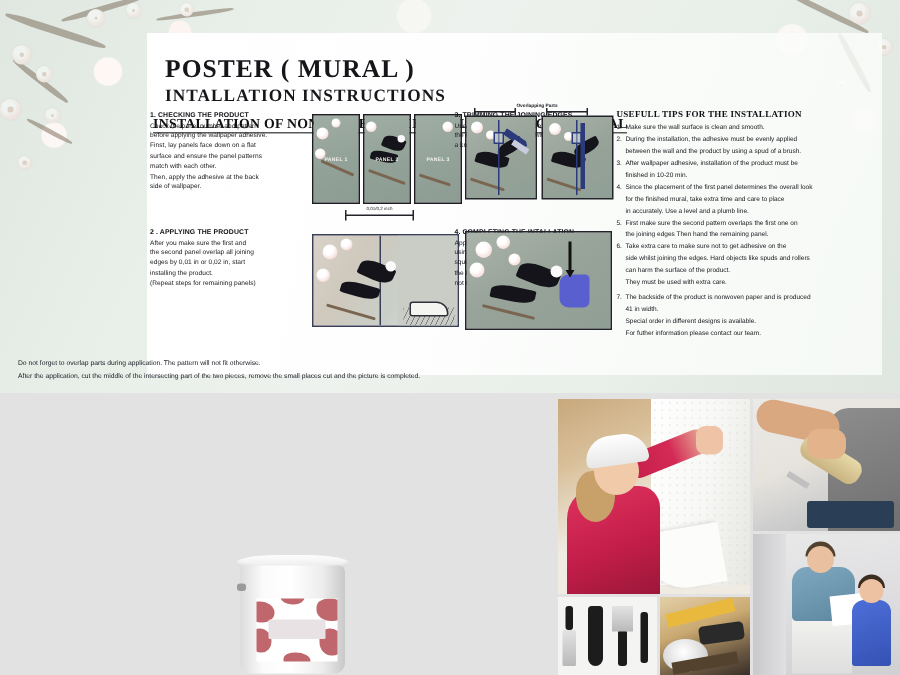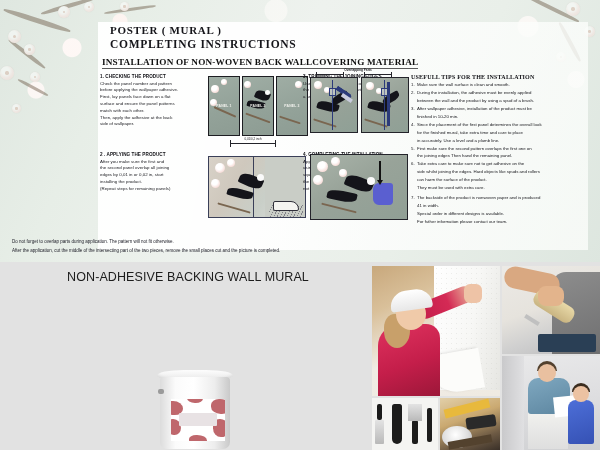--- a/index.html
+++ b/index.html
@@ -35,21 +35,21 @@
   
   .sheet{
     position:absolute;left:98px;top:22px;width:490px;height:228px;
     background:rgba(255,255,255,.70);
   }
   .sheet-fade{
     position:absolute;left:0;top:0;width:100%;height:100%;
     background:linear-gradient(100deg,rgba(255,255,255,.93) 0%,rgba(255,255,255,.85) 35%,rgba(250,252,250,.55) 62%,rgba(245,250,244,.35) 100%);
   }
   .ttl1,.ttl2{position:relative;font-family:"Liberation Serif",serif;font-weight:bold;color:#15151a;}
-  .ttl1{font-size:11px;letter-spacing:.7px;margin:2px 0 0 12px;}
+  .ttl1{font-size:17px;letter-spacing:.7px;margin:14px 0 0 12px;}
   .ttl2{font-size:11.5px;letter-spacing:.7px;margin:2px 0 0 12px;}
   .ttl3{position:relative;font-family:"Liberation Serif",serif;font-weight:bold;font-size:9.2px;
         letter-spacing:.2px;color:#111;margin:7px 0 0 4px;border-bottom:1px solid #5a5a5a;
         display:inline-block;padding-bottom:1px;}
 
   
   .cols{position:absolute;left:0;top:52px;width:490px;height:176px;}
   .colA{position:absolute;left:2px;top:0;width:200px;}
   .colB{position:absolute;left:205px;top:0;width:100px;}
   .colC{position:absolute;left:313px;top:0;width:175px;}
@@ -210,21 +210,21 @@
       <div class="blossom" style="left:584px;top:26px;width:11px;height:11px;"></div>
       <div class="blossom" style="left:556px;top:52px;width:10px;height:10px;"></div>
       <div class="blossom" style="left:120px;top:2px;width:9px;height:9px;"></div>
     </div>
   </div>
 
   <div class="sheet">
     <div class="sheet-fade"></div>
 
     <div class="ttl1">POSTER ( MURAL )</div>
-    <div class="ttl2">COMPLETING INSTRUCTIONS</div>
+    <div class="ttl2">INTALLATION INSTRUCTIONS</div>
     <div style="position:relative;padding-left:0;">
       <span class="ttl3">INSTALLATION OF NON-WOVEN BACK WALLCOVERING MATERIAL</span>
     </div>
 
     <div class="cols">
 
       <div class="colA">
         <div class="step" style="position:relative;height:78px;">
           <div style="position:absolute;left:0;top:0;width:104px;">
             <div class="step-h">1. CHECKING THE PRODUCT</div>
@@ -401,21 +401,20 @@
     </div>
   </div>
 
   <div class="notes">
     <div>Do not forget to overlap parts during application. The pattern will not fit otherwise.</div>
     <div>After the application, cut the middle of the intersecting part of the two pieces, remove the small places cut and the picture is completed.</div>
   </div>
 
   <div class="bottom">
     <div class="btext">
-      <div class="bhead">NON-ADHESIVE BACKING WALL MURAL</div>
     </div>
   </div>
 
   <div class="bucket">
     <div class="lid"></div>
     <div class="body">
       <div class="handle"></div>
       <div class="label">
         <div class="blob" style="left:-6px;top:2px;width:18px;height:14px;"></div>
         <div class="blob" style="left:-4px;top:20px;width:14px;height:16px;"></div>

